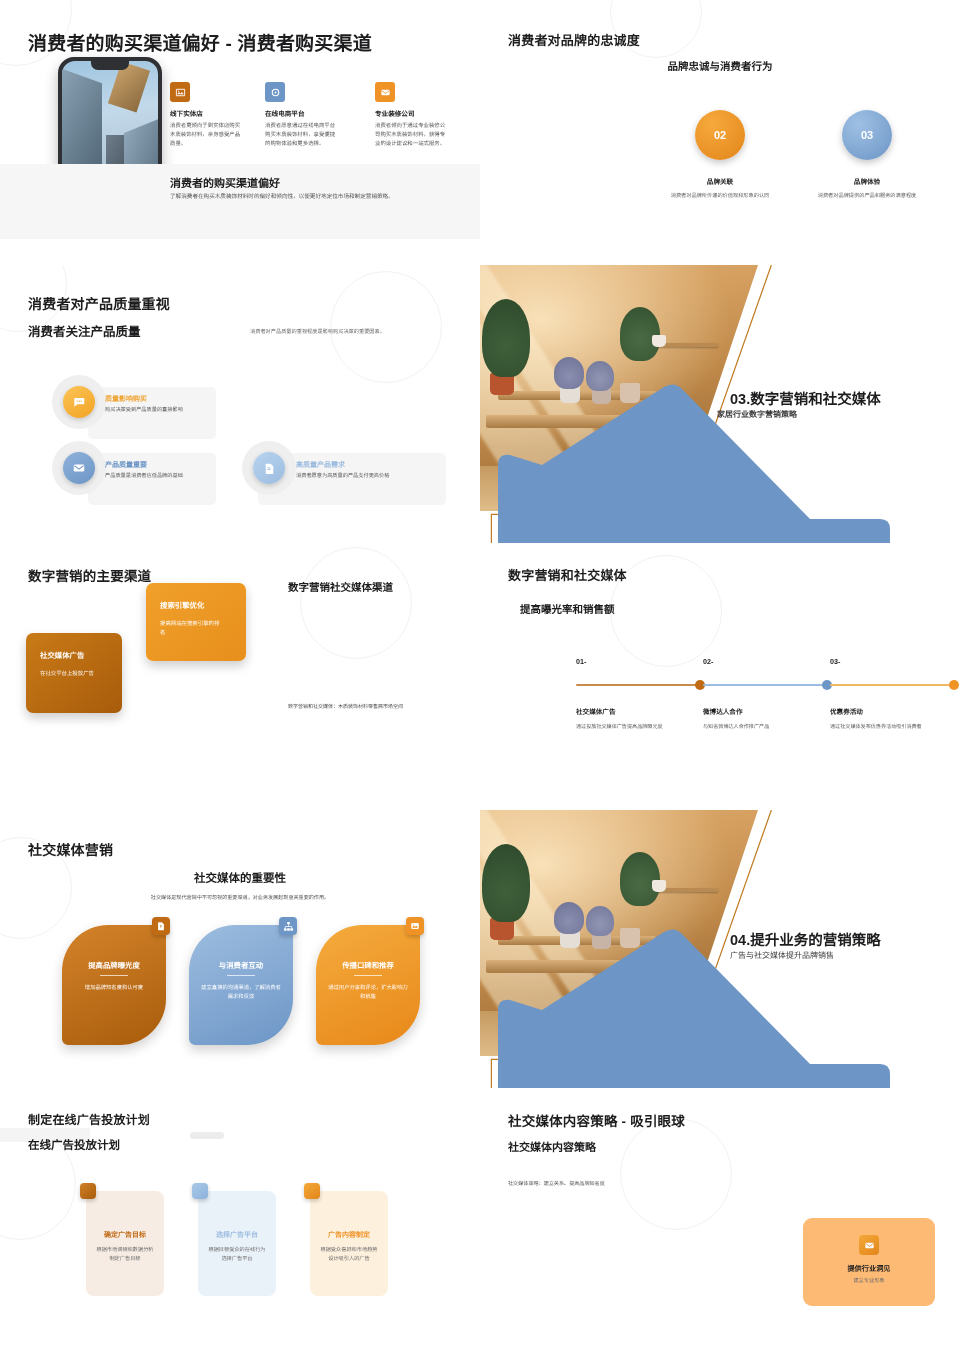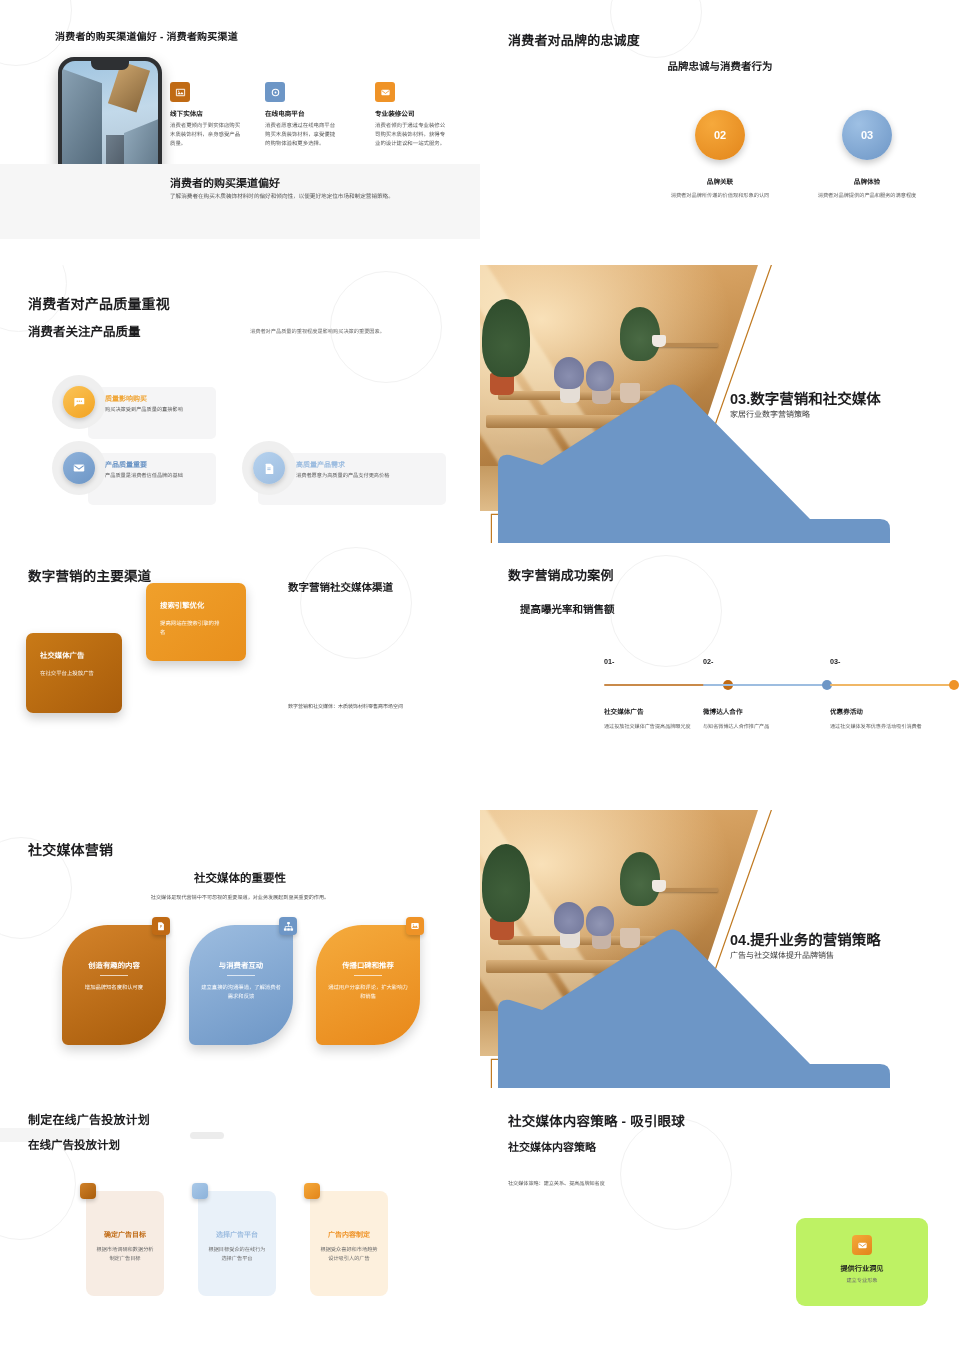--- a/index.html
+++ b/index.html
@@ -13,21 +13,21 @@
 
   
   .slide{position:absolute;background:#fff;overflow:hidden;}
   .slide-title{font-weight:bold;color:#1d1d1f;letter-spacing:.2px;}
 
   
   .wm{position:absolute;border:1px solid #f2f2f2;border-radius:50%;pointer-events:none;}
 
   
   #s1{left:0;top:0;width:480px;height:255px;}
-  #s1 .t{position:absolute;left:28px;top:28px;font-size:10px;margin-left:27px;}
+  #s1 .t{position:absolute;left:28px;top:28px;font-size:19px;}
   #s1 .phone{position:absolute;left:58px;top:57px;width:104px;height:162px;
       border-radius:16px;background:#2e3033;padding:4px;box-sizing:border-box;
       box-shadow:0 6px 14px rgba(0,0,0,.28);}
   #s1 .phone-screen{width:100%;height:100%;border-radius:13px;overflow:hidden;position:relative;
       background:linear-gradient(170deg,#9fc4e0 0%,#c2d9ea 35%,#b8cddd 55%,#8fa7b8 100%);}
   #s1 .notch{position:absolute;left:50%;top:0;transform:translateX(-50%);width:38px;height:9px;
       background:#2e3033;border-radius:0 0 7px 7px;z-index:3;}
   .bldg{position:absolute;background:linear-gradient(120deg,#6f7e8c,#47535e);}
   .bldg.tan{background:linear-gradient(120deg,#c9a26b,#8c6b3f);}
   .bldg.glass{background:linear-gradient(115deg,#8ea6b8,#4e6475);}
@@ -275,21 +275,21 @@
         <div class="pot" style="left:172px;top:70px;width:14px;height:12px;background:#efe9e2;"></div>
       </div>
     </div>
     <svg class="mask" viewBox="0 0 480 278" preserveAspectRatio="none">
       <path d="M278,0 L480,0 L480,278 L0,278 L0,246 L196,246 Z" fill="#ffffff"></path>
       <path d="M292,0 L480,0 L480,278 L12,278 L12,250 L204,250 Z" fill="none" stroke="#c07a22" stroke-width="2.4"></path>
       <path d="M292,0 L480,0 L480,278 L12,278 L12,250 L204,250 Z" fill="#ffffff"></path>
       <path d="M18,278 L18,200 Q18,188 30,190 L62,200 L184,122 Q194,116 202,124 L330,254 L400,254 Q410,254 410,264 L410,278 Z" fill="#6d96c6"></path>
     </svg>
     <div class="ttl" style="left:250px;top:122px;font-size:14.5px;">03.数字营销和社交媒体</div>
-    <div class="stl" style="left:250px;top:143px;font-size:8px;">家居行业数字营销策略</div>
+    <div class="stl" style="left:237px;top:143px;font-size:8px;font-weight:bold;">家居行业数字营销策略</div>
   </section>
 
   <section class="slide" id="s5">
     <div class="wm" style="left:300px;top:2px;width:110px;height:110px;"></div>
     <div class="slide-title t">数字营销的主要渠道</div>
 
     <div class="ccard" style="left:26px;top:88px;width:96px;height:80px;background:linear-gradient(140deg,#c97a17,#a85c0b);">
       <div class="h">社交媒体广告</div>
       <div class="p">在社交平台上投放广告</div>
     </div>
@@ -299,24 +299,24 @@
       <div class="p">提高网站在搜索引擎的排名</div>
     </div>
 
 
     <div class="rtitle">数字营销社交媒体渠道</div>
     <div class="rnote">数字营销和社交媒体：木质装饰材料零售商市场空间</div>
   </section>
 
   <section class="slide" id="s7">
     <div class="wm" style="left:130px;top:10px;width:110px;height:110px;"></div>
-    <div class="slide-title t">数字营销成功案例</div>
+    <div class="slide-title t">数字营销和社交媒体</div>
     <div class="h2">提高曝光率和销售额</div>
 
-    <div class="tl" style="left:96px;margin-left:28px;">
+    <div class="tl" style="left:96px;">
       <div class="num">01-</div>
       <div class="bar" style="background:#c98a4a;">
         <div class="dot" style="background:#c06a14;"></div>
       </div>
       <div class="nm">社交媒体广告</div>
       <div class="ds">通过投放社交媒体广告提高品牌曝光度</div>
     </div>
 
     <div class="tl" style="left:223px;">
       <div class="num">02-</div>
@@ -343,21 +343,21 @@
     <div class="h2">社交媒体的重要性</div>
     <div class="lead">社交媒体是现代营销中不可忽视的重要渠道，对业务发展起到至关重要的作用。</div>
 
     <div class="leafcard" style="left:62px;top:110px;background:linear-gradient(155deg,#d4832a,#a85c0b);">
       <div class="badge" style="background:#c06a14;">
         <svg width="10" height="10" viewBox="0 0 24 24" fill="#fff">
             <path d="M6 3h8l5 5v13a1 1 0 01-1 1H6a1 1 0 01-1-1V4a1 1 0 011-1z"></path>
             <text x="9" y="17" font-size="9" fill="#c06a14" font-family="sans-serif">P</text>
           </svg>
       </div>
-      <div class="h">创造有趣的内容</div>
+      <div class="h">提高品牌曝光度</div>
       <div class="rule"></div>
       <div class="p">增加品牌知名度和认可度</div>
     </div>
 
     <div class="leafcard" style="left:316px;top:110px;background:linear-gradient(155deg,#f5ab3d,#e8881a);">
       <div class="badge" style="background:#ef9327;">
         <svg width="10" height="10" viewBox="0 0 24 24" fill="#fff">
             <rect x="3" y="5" width="18" height="14" rx="2"></rect>
             <path d="M5 16l4-5 3 3.5L15 11l4 5z" fill="#ef9327"></path>
             <circle cx="8" cy="9" r="1.3" fill="#ef9327"></circle>
@@ -441,21 +441,21 @@
   </section>
 
   <section class="slide" id="s10">
     <div class="wm" style="left:140px;top:30px;width:110px;height:110px;"></div>
     <div class="slide-title t">社交媒体内容策略 - 吸引眼球</div>
     <div class="h2">社交媒体内容策略</div>
     <div class="lead">社交媒体策略：建立关系、提高品牌知名度</div>
 
 
 
-    <div class="ctile" style="left:316px;top:130px;background:#bef264;">
+    <div class="ctile" style="left:323px;top:130px;background:#fdba74;">
       <div class="ico" style="background:linear-gradient(145deg,#f5a93a,#e2851a);">
         <svg width="11" height="11" viewBox="0 0 24 24" fill="#fff">
             <rect x="3" y="6" width="18" height="12" rx="2"></rect>
             <path d="M4 8l8 6 8-6" fill="none" stroke="#e2851a" stroke-width="1.8"></path>
           </svg>
       </div>
       <div class="h">提供行业洞见</div>
       <div class="p">建立专业形象</div>
     </div>
   </section>

